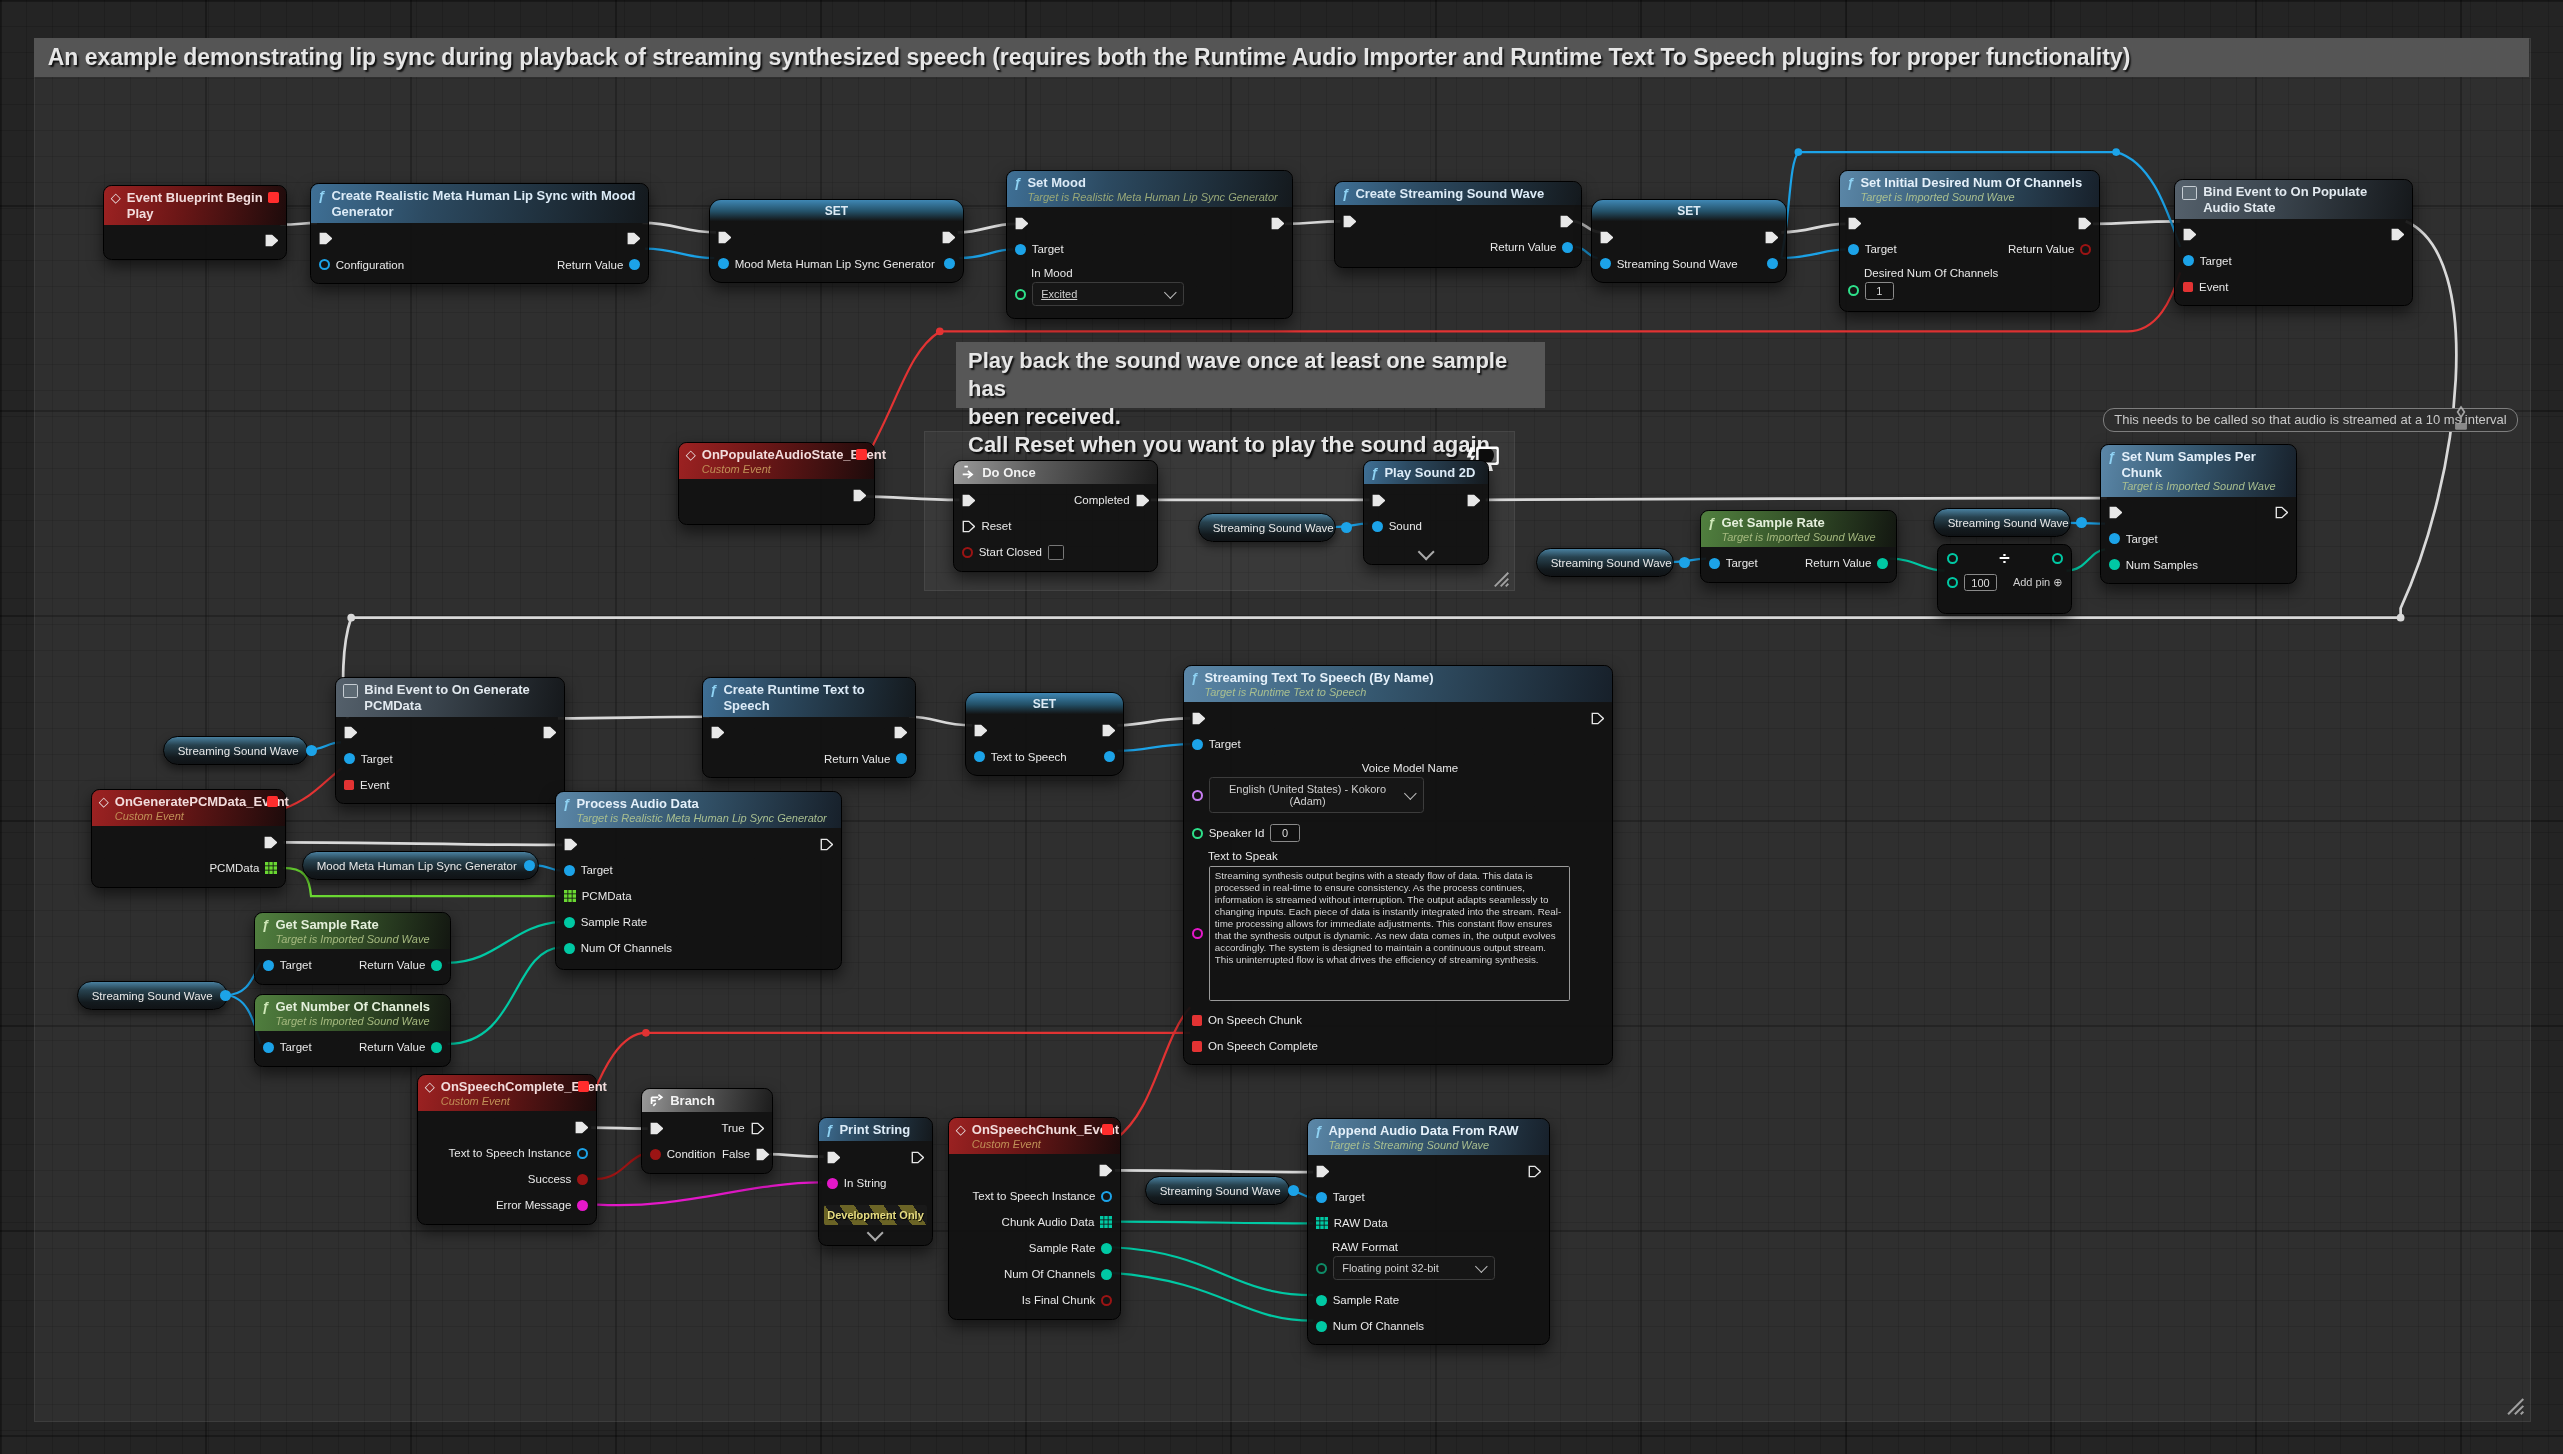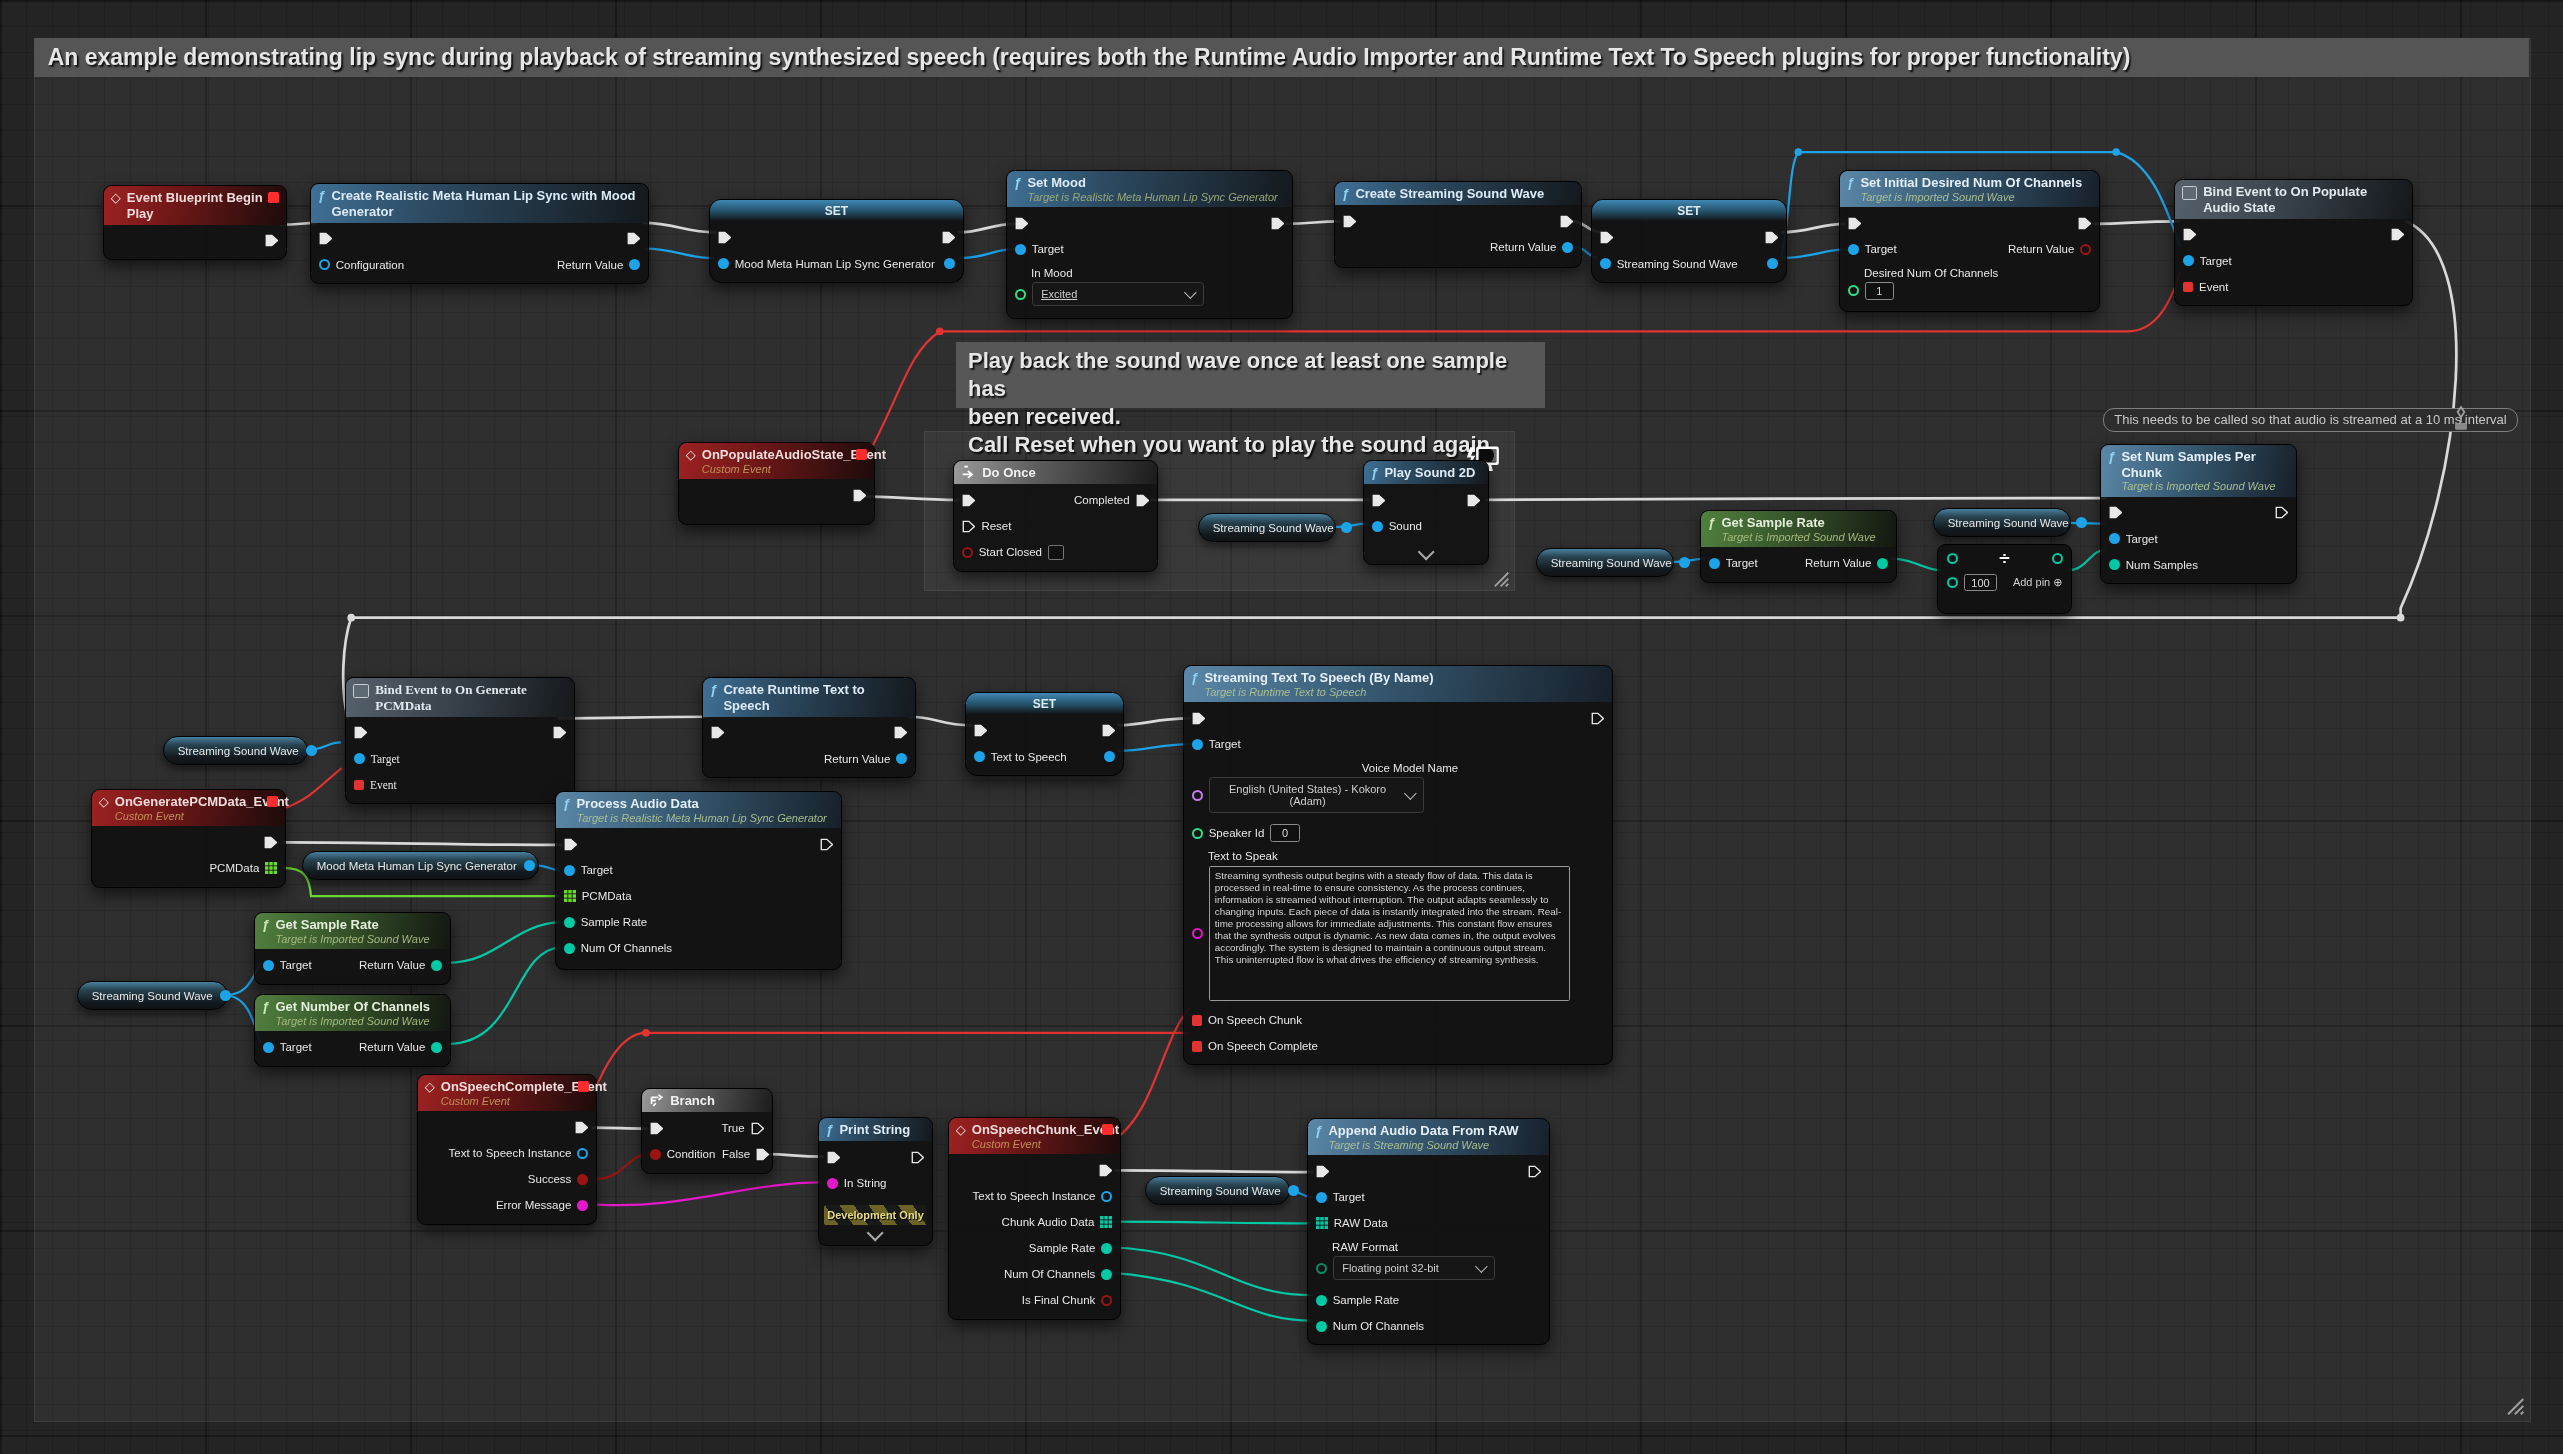--- a/index.html
+++ b/index.html
@@ -273,21 +273,21 @@
             <div class="pl">
               <span class="pin-c" style="background: rgb(28, 163, 232);"></span>
               <span class="plabel">Target</span>
             </div>
             <div class="pr"></div>
           </div>
           <div style="padding: 1.7px 0px 6.8px;">
             <div class="labove">In Mood</div>
             <div class="wrow">
               <span class="pin-c" style="border: 2.6px solid rgb(46, 224, 138);"></span>
-              <div class="dropdown" style="width: 172px; box-sizing: border-box; text-decoration: underline;">
+              <div class="dropdown" style="width: 152px; box-sizing: border-box; text-decoration: underline;">
                 <span>Excited</span>
                 <span class="chev"></span>
               </div>
             </div>
           </div>
         </div>
       </div>
       <div class="node k-func" style="left: 1334px; top: 181px; width: 248px; min-height: 87px;">
         <div class="hdr">
           <span class="fglyph">ƒ</span>
@@ -562,21 +562,21 @@
           </div>
           <div class="row">
             <div class="pl">
               <span class="pin-c" style="background: rgb(0, 201, 164);"></span>
               <span class="plabel">Num Samples</span>
             </div>
             <div class="pr"></div>
           </div>
         </div>
       </div>
-      <div class="node k-bind" style="left: 345px; top: 677px; width: 230px; min-height: 104px; font-family: Liberation Serif, serif;">
+      <div class="node k-bind" style="left: 335px; top: 677px; width: 230px; min-height: 104px;">
         <div class="hdr">
           <span class="windowicon"></span>
           <div>
             <div class="ttl">Bind Event to On Generate PCMData</div>
           </div>
         </div>
         <div class="rows">
           <div class="row">
             <div class="pl">
               <svg width="13.7" height="13" style="flex: 0 0 auto;" viewBox="0 0 16 15">

